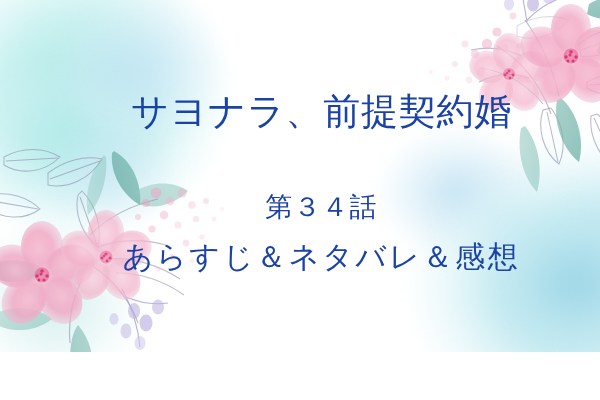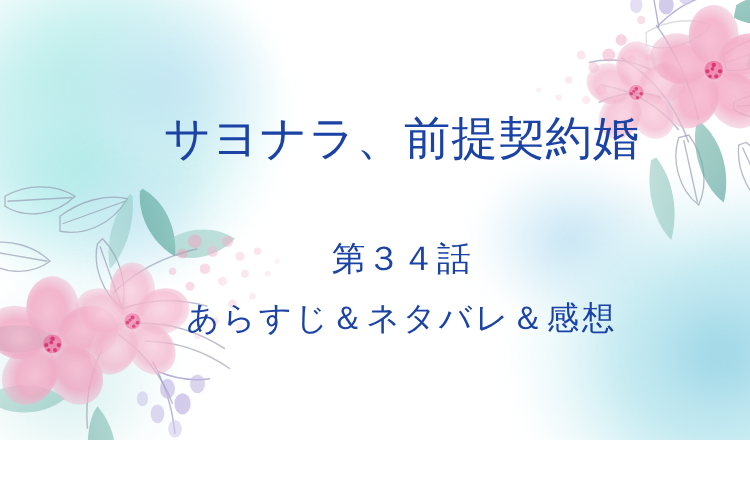--- a/index.html
+++ b/index.html
@@ -135,21 +135,21 @@
     text-align: left;
     color: #1b43a6;
     font-size: 27px;
     letter-spacing: 0.04em;
     white-space: nowrap;
   }
   #subtitle-line {
     margin-top: 12px;
     text-align: center;
     color: #1b43a6;
-    font-size: 26px;
+    font-size: 30px;
     letter-spacing: 0.09em;
     white-space: nowrap;
   }
 </style>
 </head>
 <body>
 
 <div id="canvas">
 
   <div class="wash" id="wash-top-left"></div>

